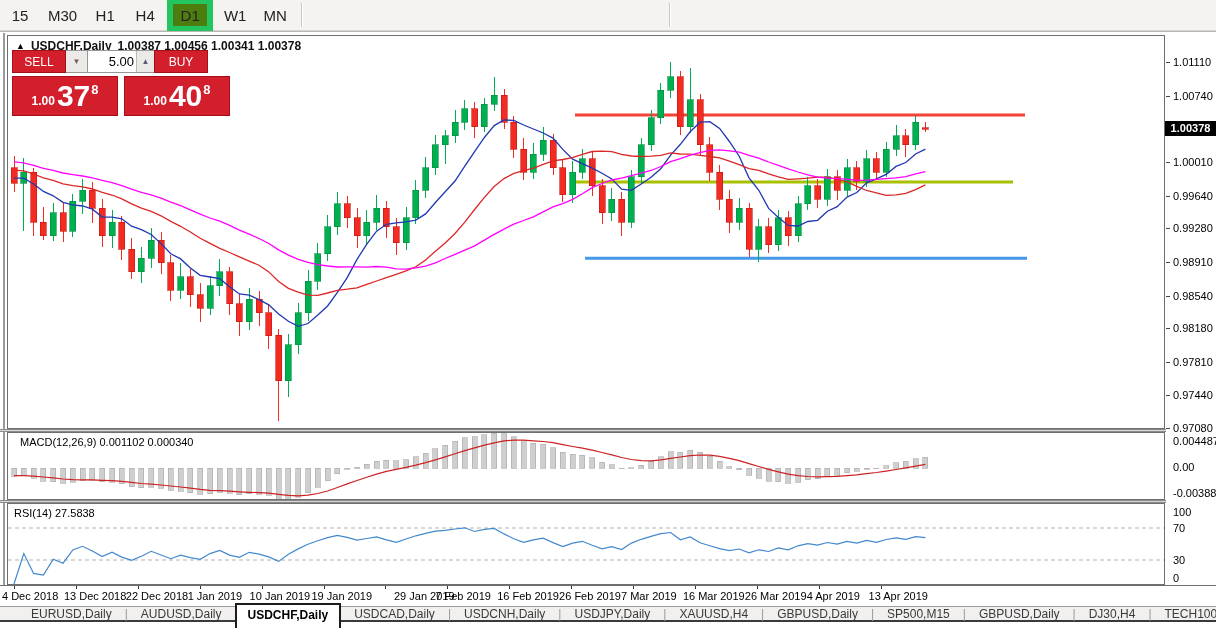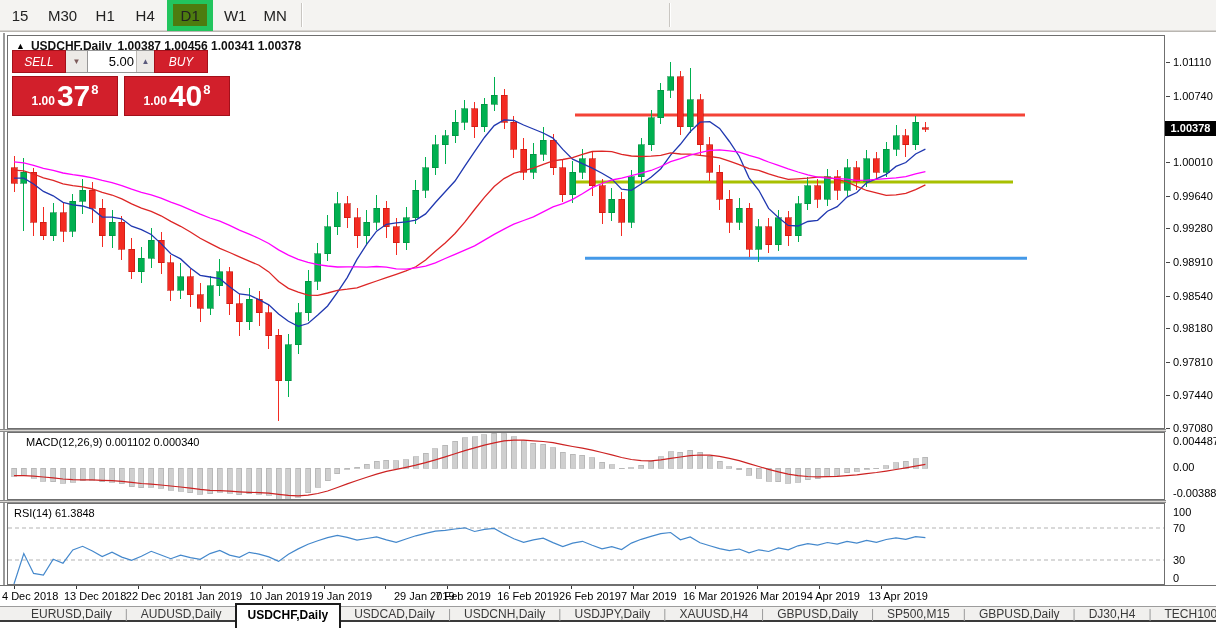--- a/index.html
+++ b/index.html
@@ -23,21 +23,21 @@
   
   #chart-title{position:absolute;left:16px;top:39px;font-size:12px;font-weight:bold;color:#111;
                display:flex;align-items:center;gap:6px;z-index:5;}
   #chart-title .arrow{font-size:9px;color:#000;}
   .ind-label{position:absolute;font-size:11px;color:#000;z-index:5;}
   
   #trade-panel{position:absolute;left:12px;top:50px;z-index:6;width:218px;}
   #tp-row1{display:flex;height:23px;}
   .red-btn{background:#d21f2b;border:1px solid #a3101a;color:#fff;font-size:12px;
            display:flex;align-items:center;justify-content:center;cursor:pointer;}
-  #sell-btn,#buy-btn{width:52px;font-style:italic;}
+  #sell-btn,#buy-btn{width:52px;}
   #vol-drop{width:21px;background:#eceae7;border:1px solid #979797;border-left:none;color:#7c5a5a;
             font-size:8px;display:flex;align-items:center;justify-content:center;cursor:pointer;}
   #vol-wrap{width:66px;background:#fff;border:1px solid #979797;border-left:none;border-right:none;
             display:flex;align-items:center;}
   #vol-input{width:44px;border:none;outline:none;font-size:13px;text-align:right;
              font-family:"Liberation Sans",sans-serif;color:#000;background:transparent;}
   #vol-up{width:18px;height:100%;background:#eceae7;border-left:1px solid #bdbab6;color:#5a5a7c;
           font-size:8px;display:flex;align-items:center;justify-content:center;cursor:pointer;}
   #tp-row2{display:flex;margin-top:3px;gap:6px;}
   .price-box{width:104px;height:38px;background:#d21f2b;border:1px solid #a3101a;color:#fff;
@@ -409,34 +409,34 @@
         <rect x="865.9" y="35.0" width="5" height="0.6" fill="#cfcfcf" stroke="#a8a8a8" stroke-width="0.6"></rect>
         <rect x="875.7" y="32.6" width="5" height="2.7" fill="#cfcfcf" stroke="#a8a8a8" stroke-width="0.6"></rect>
         <rect x="885.5" y="29.9" width="5" height="5.5" fill="#cfcfcf" stroke="#a8a8a8" stroke-width="0.6"></rect>
         <rect x="895.3" y="28.4" width="5" height="6.9" fill="#cfcfcf" stroke="#a8a8a8" stroke-width="0.6"></rect>
         <rect x="905.1" y="25.8" width="5" height="9.6" fill="#cfcfcf" stroke="#a8a8a8" stroke-width="0.6"></rect>
         <rect x="914.9" y="24.3" width="5" height="11.1" fill="#cfcfcf" stroke="#a8a8a8" stroke-width="0.6"></rect>
       </g>
       <polyline points="6.0,42.7 15.8,42.6 25.6,43.1 35.4,44.0 45.2,44.9 55.0,46.0 64.8,46.6 74.6,46.8 84.4,46.9 94.2,47.3 104.0,47.6 113.8,48.3 123.6,49.4 133.4,50.5 143.2,51.2 153.0,52.0 162.8,53.0 172.6,54.0 182.4,55.1 192.2,56.4 202.0,57.3 211.8,57.7 221.6,58.2 231.4,58.8 241.2,59.3 251.0,59.6 260.8,60.2 270.6,61.4 280.4,62.4 290.2,62.8 300.0,62.2 309.8,60.5 319.6,58.0 329.4,54.5 339.2,50.9 349.0,47.5 358.8,44.3 368.6,41.1 378.4,38.4 388.2,36.3 398.0,34.3 407.8,32.2 417.6,29.7 427.4,26.9 437.2,23.9 447.0,20.8 456.8,17.6 466.6,14.9 476.4,12.2 486.2,9.8 496.0,7.9 505.8,7.1 515.6,7.2 525.4,7.8 535.2,8.5 545.0,9.7 554.8,11.6 564.6,13.5 574.4,15.2 584.2,17.2 594.0,19.5 603.8,21.9 613.6,24.5 623.4,26.5 633.2,27.7 643.0,27.8 652.8,26.9 662.6,25.3 672.4,24.0 682.2,22.7 692.0,22.0 701.8,22.2 711.6,23.4 721.4,25.4 731.2,27.7 741.0,30.6 750.8,33.5 760.6,36.4 770.4,38.9 780.2,41.2 790.0,42.7 799.8,43.5 809.6,43.9 819.4,43.7 829.2,43.4 839.0,42.6 848.8,41.8 858.6,40.6 868.4,39.5 878.2,38.1 888.0,36.5 897.8,34.9 907.6,33.1 917.4,31.3 " fill="none" stroke="#cc2222" stroke-width="1.2"></polyline>
     </svg>
   </div>
-<div class="ind-label" style="left:26px;top:436px;">
+<div class="ind-label" style="left:20px;top:436px;">
   <span>MACD(12,26,9)</span>&nbsp;<span>0.001102 0.000340</span>
 </div>
 <div class="divider" style="top:500px;"></div>
 
 <div id="rsi-pane" class="pane" style="left:7px;top:503px;width:1158px;height:82px;">
     <svg width="1156" height="80">
       <line x1="0" y1="24.0" x2="1156" y2="24.0" stroke="#b3b3b3" stroke-width="1" stroke-dasharray="4 3"></line>
       <line x1="0" y1="56.0" x2="1156" y2="56.0" stroke="#b3b3b3" stroke-width="1" stroke-dasharray="4 3"></line>
       <polyline points="6.0,80.0 15.8,49.5 25.6,69.4 35.4,71.1 45.2,55.2 55.0,59.2 64.8,46.0 74.6,42.3 84.4,47.0 94.2,52.6 104.0,48.2 113.8,53.1 123.6,56.3 133.4,52.2 143.2,47.3 153.0,51.0 162.8,54.7 172.6,51.2 182.4,53.6 192.2,55.3 202.0,49.6 211.8,46.5 221.6,51.1 231.4,53.3 241.2,48.3 251.0,50.1 260.8,52.9 270.6,57.4 280.4,50.2 290.2,44.9 300.0,40.3 309.8,36.8 319.6,33.7 329.4,31.3 339.2,33.4 349.0,36.2 358.8,34.5 368.6,32.9 378.4,35.9 388.2,38.4 398.0,35.0 407.8,31.8 417.6,29.4 427.4,27.2 437.2,26.3 447.0,25.0 456.8,23.8 466.6,27.5 476.4,25.3 486.2,24.4 496.0,29.9 505.8,34.8 515.6,38.4 525.4,35.9 535.2,34.2 545.0,38.6 554.8,42.5 564.6,39.2 574.4,37.3 584.2,41.3 594.0,44.8 603.8,42.7 613.6,45.6 623.4,39.1 633.2,35.3 643.0,32.4 652.8,29.7 662.6,28.5 672.4,35.8 682.2,33.0 692.0,38.8 701.8,41.8 711.6,44.6 721.4,46.7 731.2,45.0 741.0,48.8 750.8,45.8 760.6,47.5 770.4,43.9 780.2,45.8 790.0,41.8 799.8,39.6 809.6,41.2 819.4,38.5 829.2,40.2 839.0,37.4 848.8,39.2 858.6,36.4 868.4,38.3 878.2,35.5 888.0,33.9 897.8,35.4 907.6,32.6 917.4,33.7 " fill="none" stroke="#4488cc" stroke-width="1.2"></polyline>
     </svg>
   </div>
 <div class="ind-label" style="left:14px;top:507px;">
-  <span>RSI(14)</span>&nbsp;<span>61.3848</span>
+  <span>RSI(14)</span>&nbsp;<span>27.5838</span>
 </div>
 
 <div id="price-axis">
     <div class="ax-tick" style="top: 29.3148px;"></div>
     <div class="ax-lbl" style="top: 23.3148px;">1.01110</div>
     <div class="ax-tick" style="top: 62.8889px;"></div>
     <div class="ax-lbl" style="top: 56.8889px;">1.00740</div>
     <div class="ax-tick" style="top: 129.13px;"></div>
     <div class="ax-lbl" style="top: 123.13px;">1.00010</div>
     <div class="ax-tick" style="top: 162.704px;"></div>

